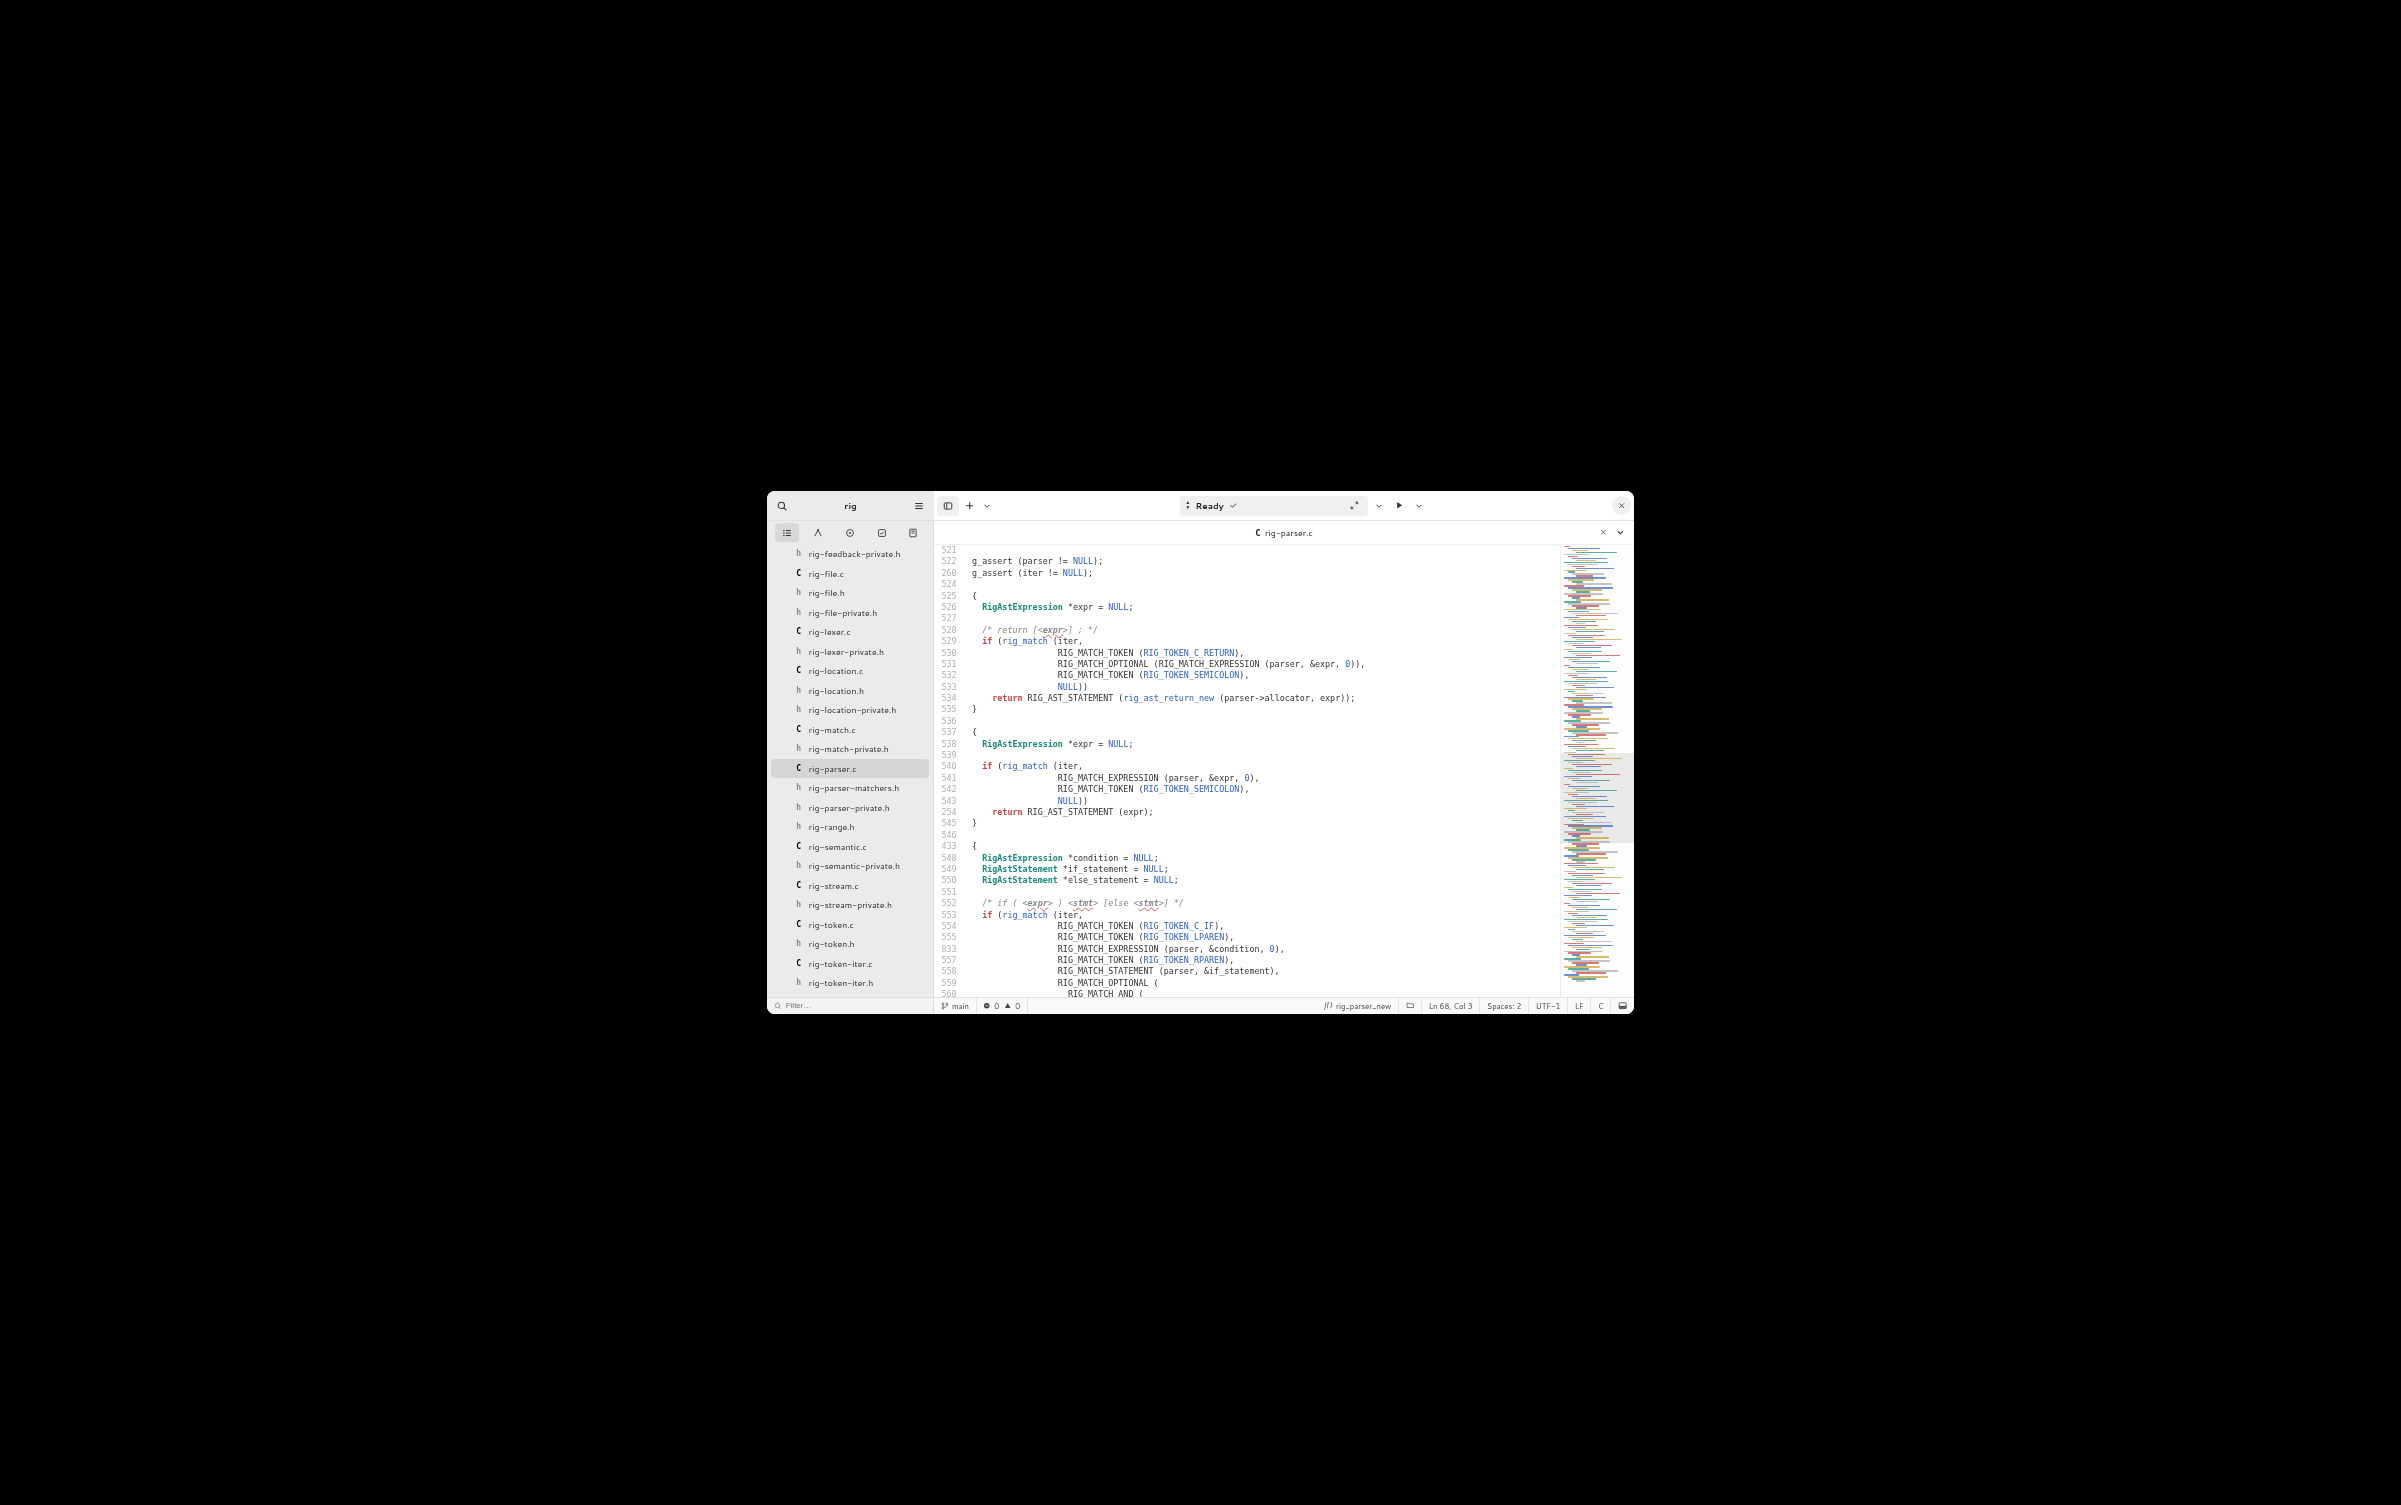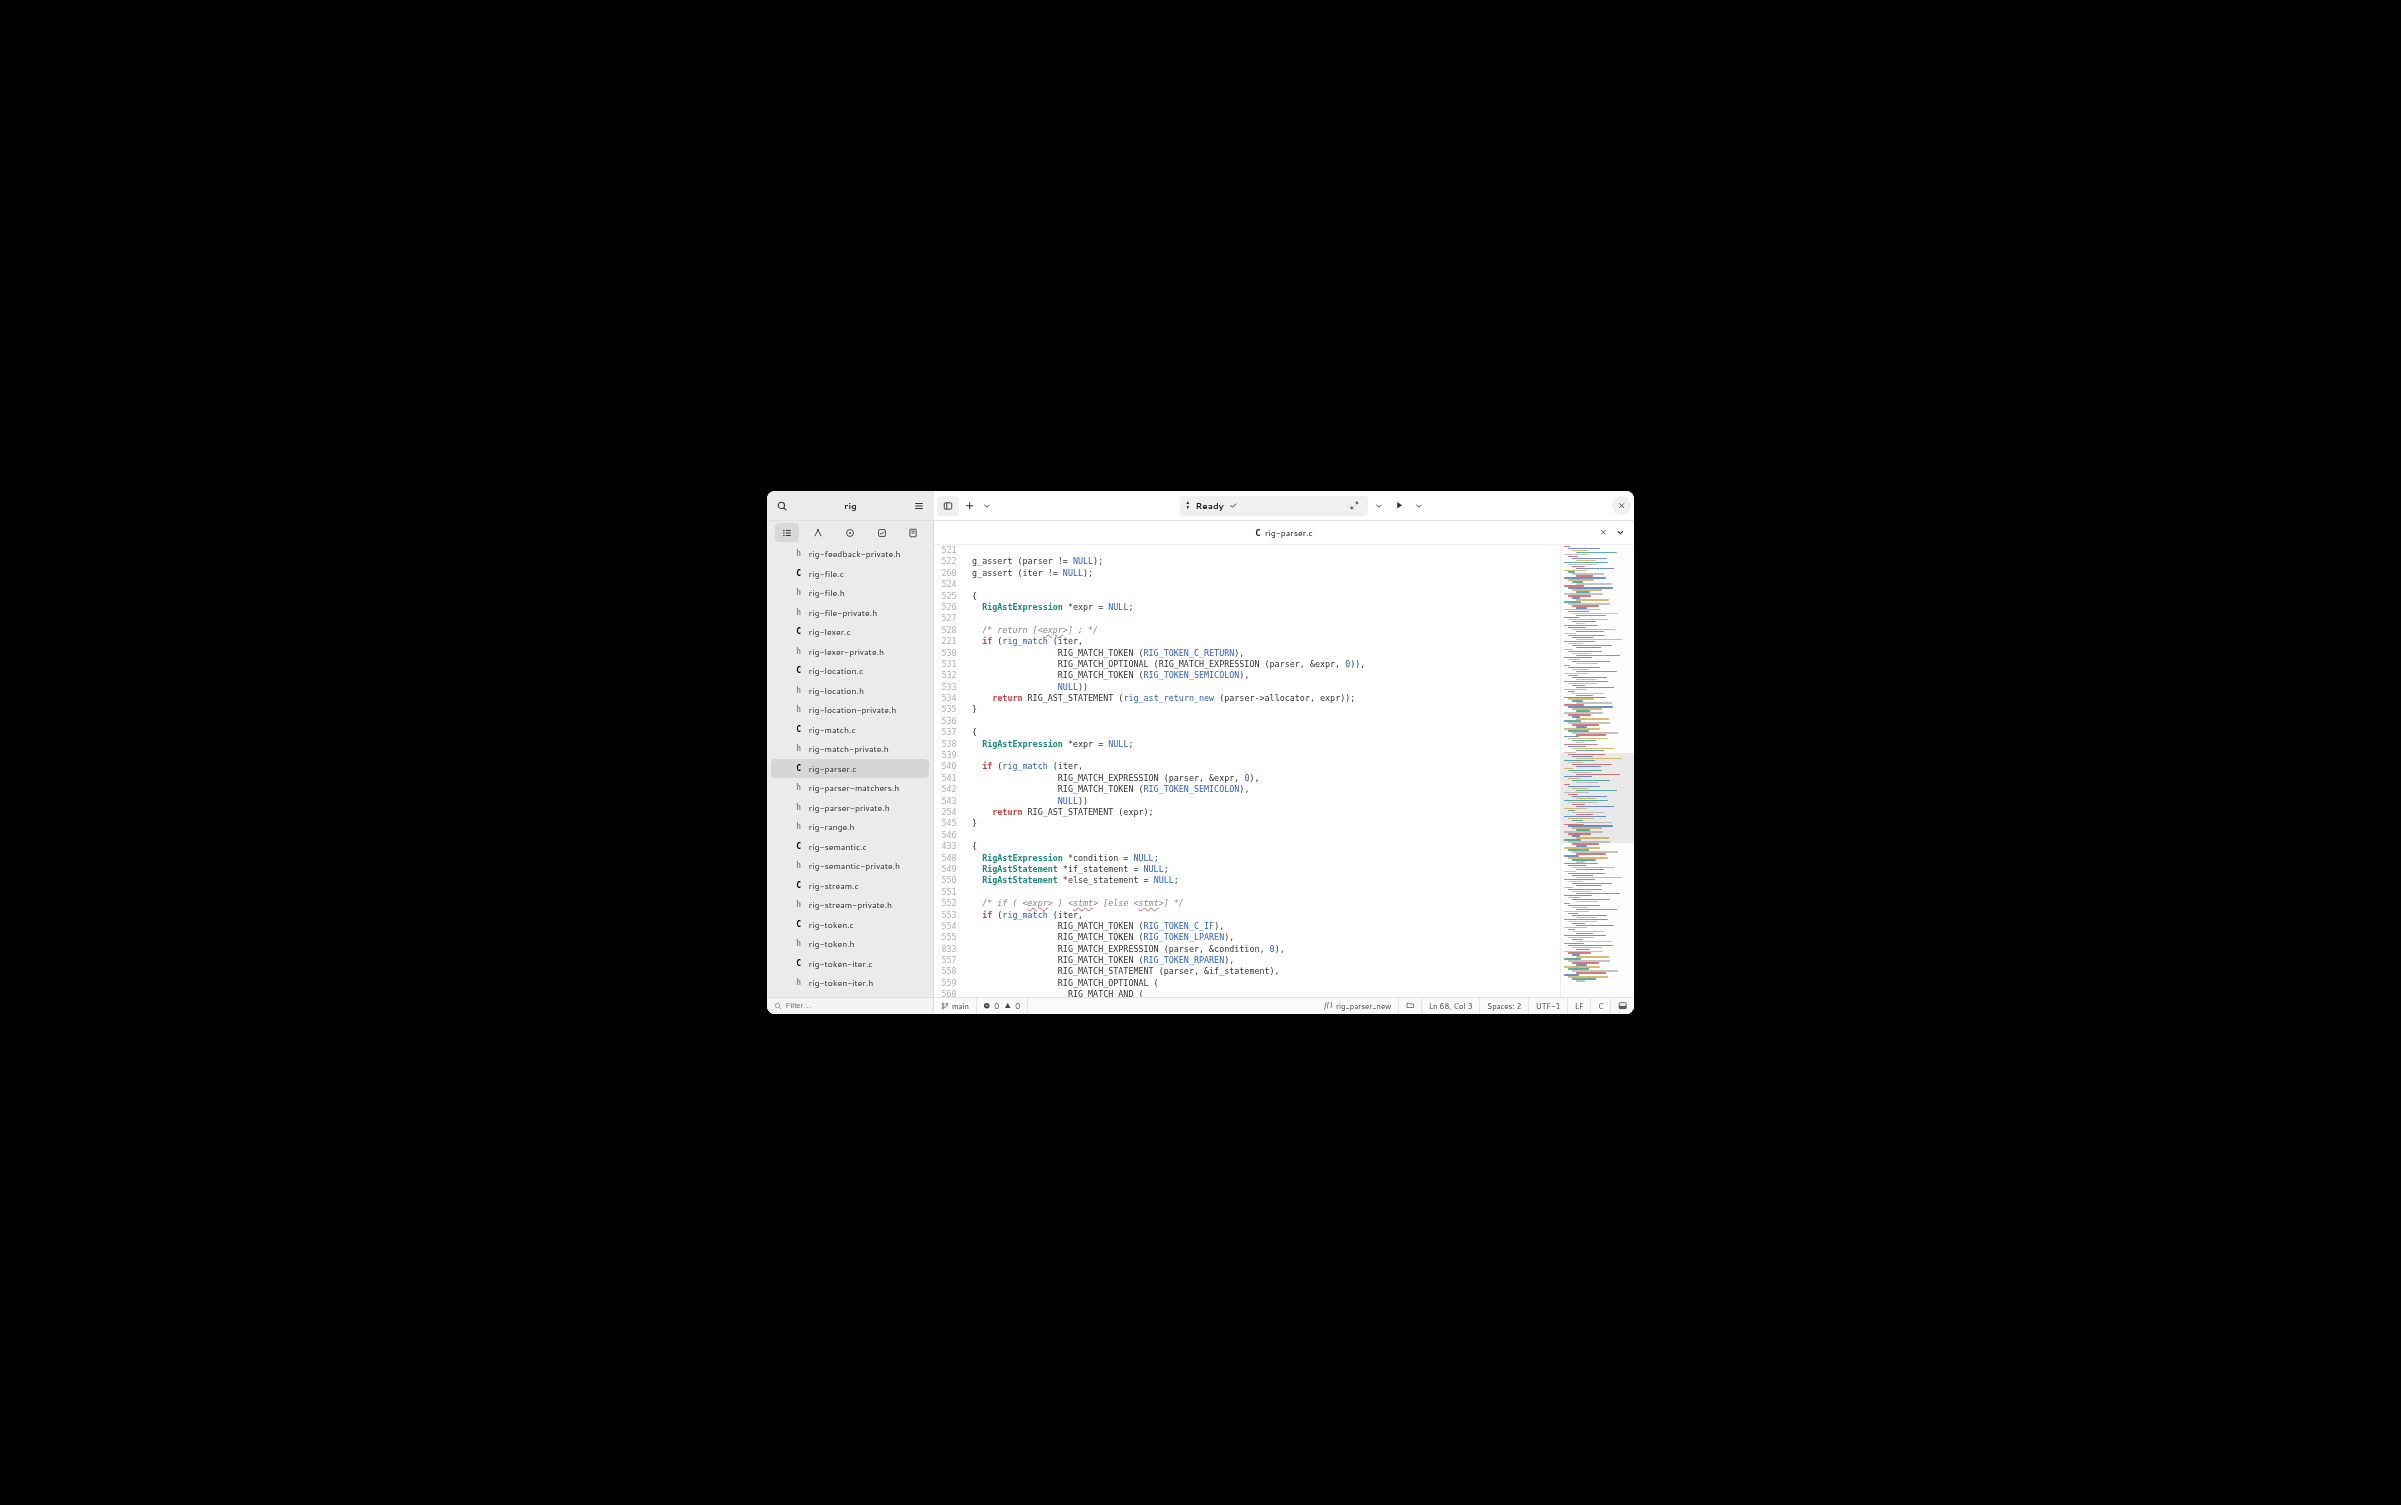--- a/index.html
+++ b/index.html
@@ -148,21 +148,21 @@
 }
 .code { flex: 1; white-space: pre; color: #333; overflow: hidden; }
 .line { height: 11.4px; line-height: 11.4px; }
 .kw-type { color: #1a8a7a; font-weight: 600; }
 .kw { color: #c84040; font-weight: 600; }
 .const-null { color: #3060c0; }
 .const-enum { color: #3060c0; }
 .num { color: #3060c0; }
 .fn { color: #3060c0; }
 .cmt { color: #888; font-style: italic; }
-.wavy { text-decoration: underline wavy #d06060; text-decoration-thickness: 0.7px; }
+.wavy { text-decoration: underline wavy #d06060; text-decoration-thickness: 0.7px; font-weight: bold; }
 
 .minimap {
   width: 74px;
   background: #fdfdfd;
   border-left: 0.7px solid #eee;
   position: relative;
   overflow: hidden;
 }
 .mm-vp {
   position: absolute;
@@ -437,21 +437,21 @@
       <div class="editor">
         <div class="gutter" id="gutter">
             <div class="line">521</div>
             <div class="line">522</div>
             <div class="line">260</div>
             <div class="line">524</div>
             <div class="line">525</div>
             <div class="line">526</div>
             <div class="line">527</div>
             <div class="line">528</div>
-            <div class="line">221</div>
+            <div class="line">529</div>
             <div class="line">530</div>
             <div class="line">531</div>
             <div class="line">532</div>
             <div class="line">533</div>
             <div class="line">534</div>
             <div class="line">535</div>
             <div class="line">536</div>
             <div class="line">537</div>
             <div class="line">538</div>
             <div class="line">539</div>

